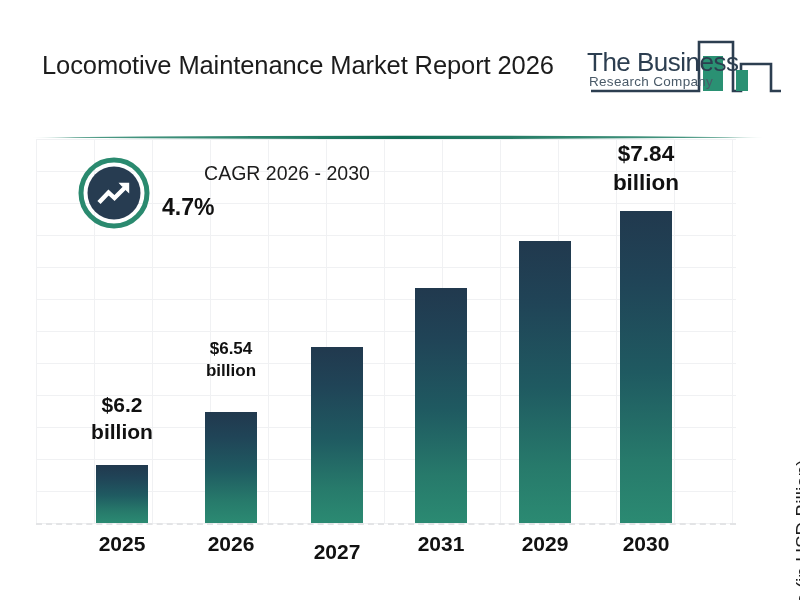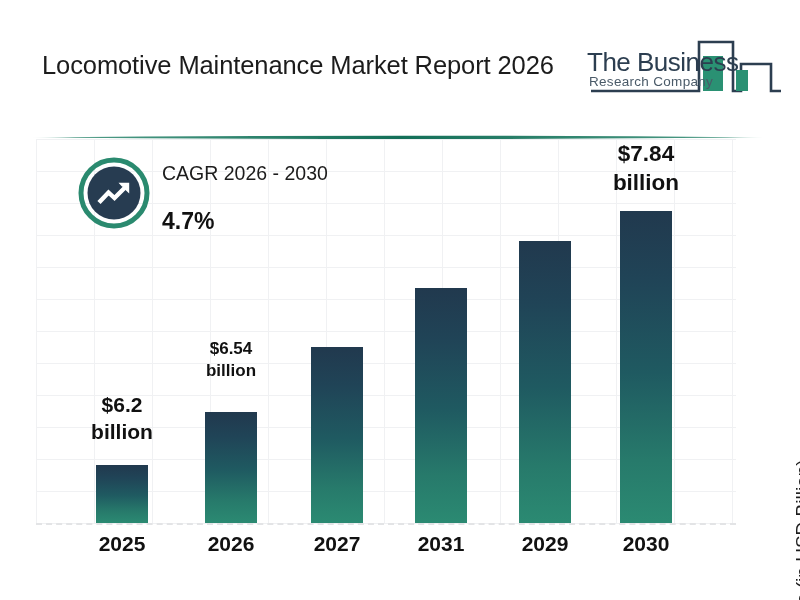--- a/index.html
+++ b/index.html
@@ -129,23 +129,24 @@
   #cagr-text {
     position: absolute;
     left: 84px;
     top: 5px;
     width: 250px;
   }
   #cagr-period {
     font-size: 19.5px;
     color: #1c1c1c;
     white-space: nowrap;
+    text-align: center;
   }
   #cagr-value {
-    margin-top: 23px;
+    margin-top: 9px;
     font-size: 23px;
     font-weight: bold;
     color: #111111;
   }
 </style>
 </head>
 <body>
 
 <div id="page">
 
@@ -219,21 +220,21 @@
 
   <div class="value-label" style="left:62px; top:392px; width:120px; font-size:21px;">$6.2
 billion</div>
   <div class="value-label" style="left:171px; top:338px; width:120px; font-size:17px;">$6.54
 billion</div>
   <div class="value-label" style="left:586px; top:140px; width:120px; font-size:22.5px;">$7.84
 billion</div>
 
   <div class="cat-label" style="left:82px;  width:80px;">2025</div>
   <div class="cat-label" style="left:191px; width:80px;">2026</div>
-  <div class="cat-label" style="left:297px; width:80px;">2027</div>
+  <div class="cat-label" style="left:297px; width:80px;margin-top:8px;">2027</div>
   <div class="cat-label" style="left:401px; width:80px;">2031</div>
   <div class="cat-label" style="left:505px; width:80px;">2029</div>
   <div class="cat-label" style="left:606px; width:80px;">2030</div>
 
   <div id="y-axis-title">Market Size (in USD Billion)</div>
 
   <div id="cagr-group">
     <div id="cagr-badge">
       <svg width="72" height="72" viewBox="0 0 72 72">
         <circle cx="36" cy="36" r="33" fill="none" stroke="#2a8a6f" stroke-width="5"></circle>

